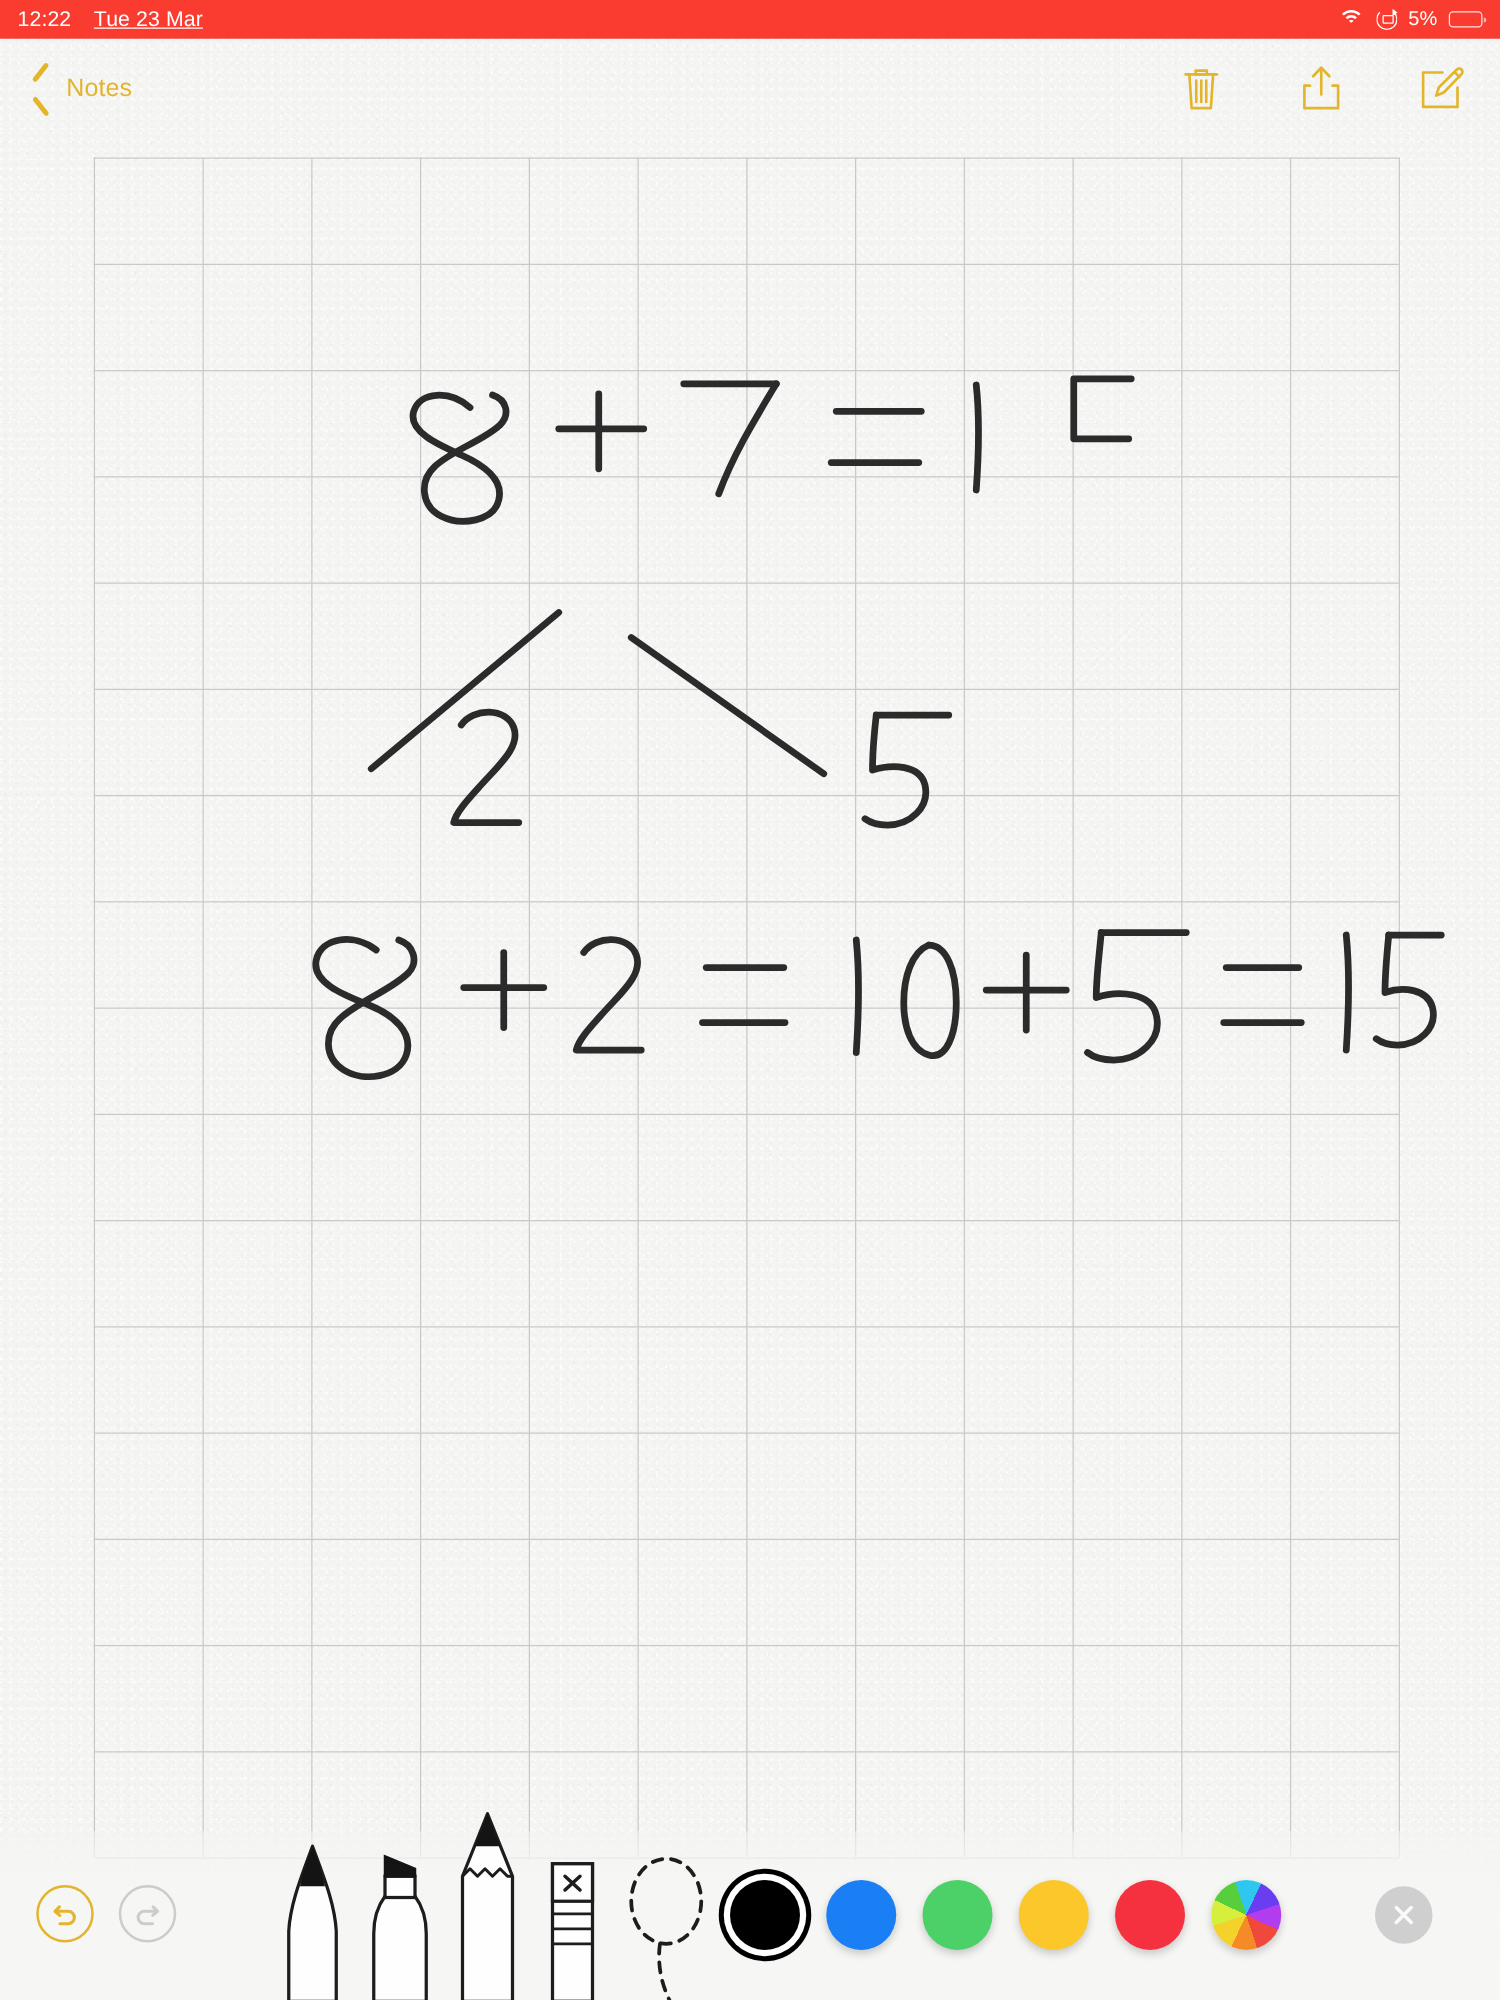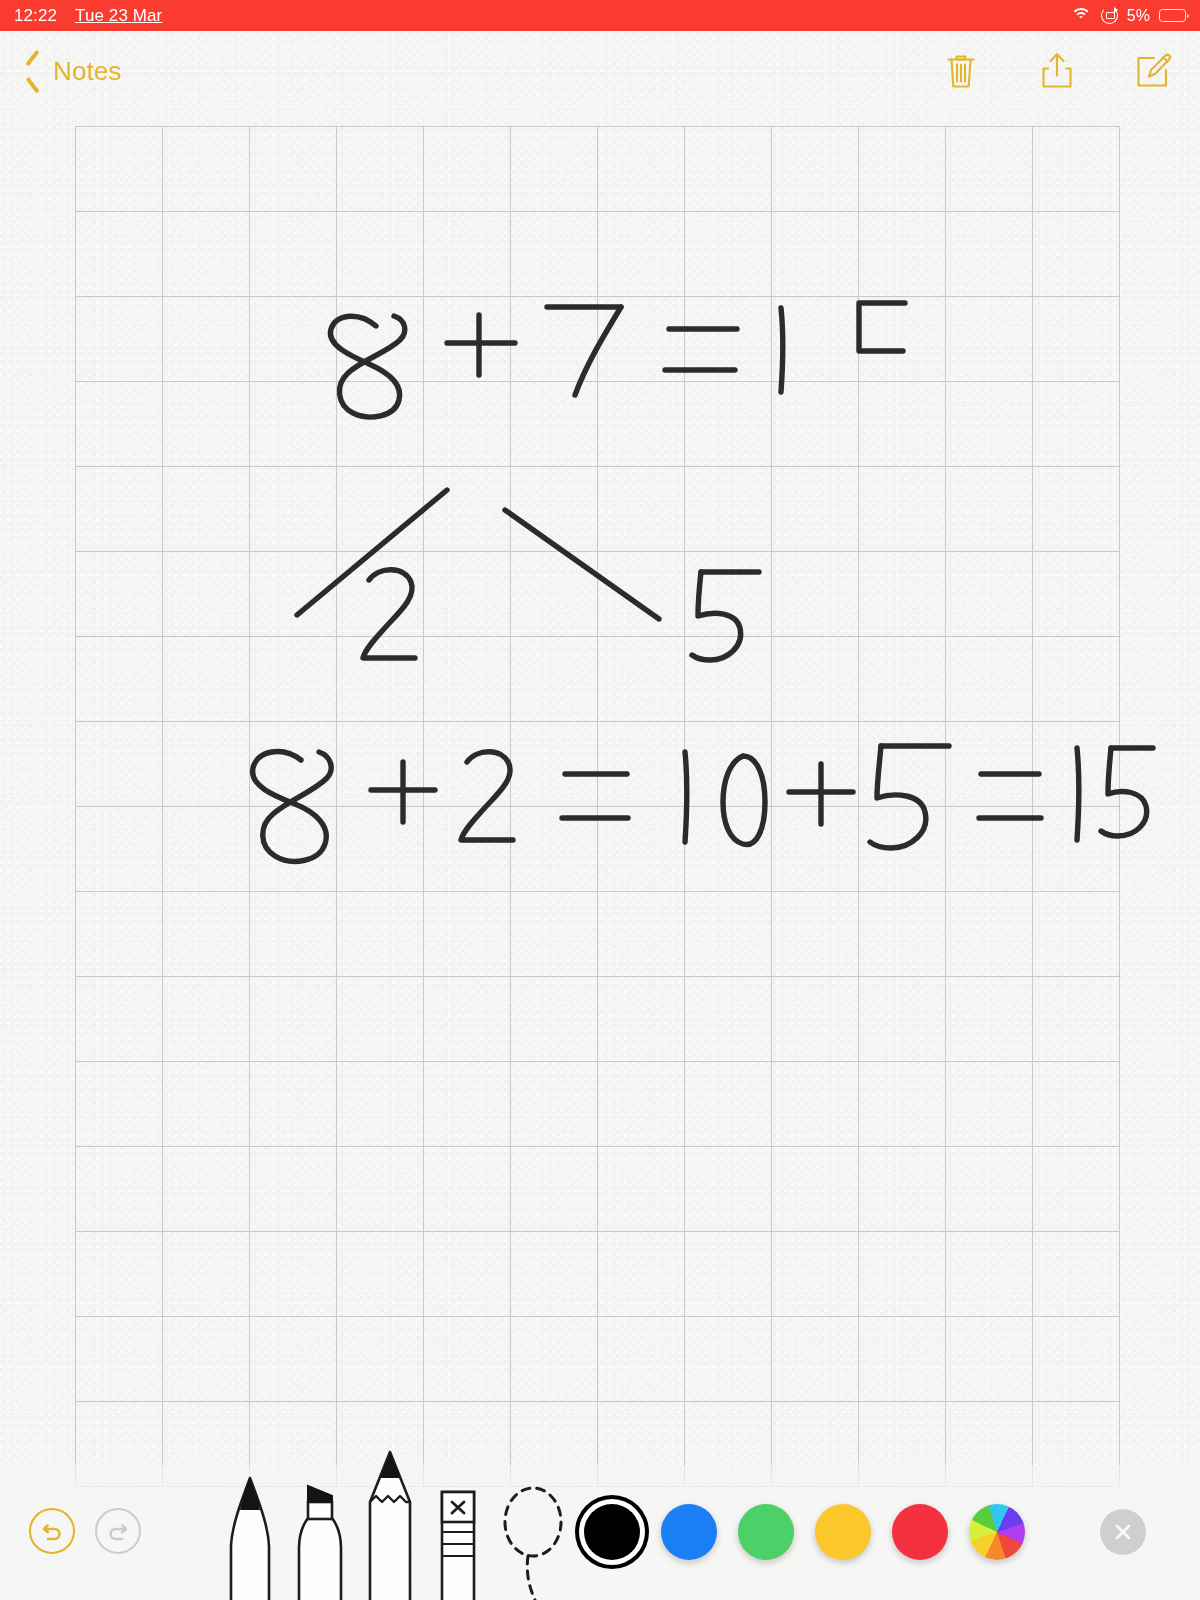--- a/index.html
+++ b/index.html
@@ -95,21 +95,21 @@
   }
   .chevron-left {
     width: 17px; height: 30px; position: relative;
   }
   .chevron-left::before, .chevron-left::after {
     content: ""; position: absolute; left: 3px; width: 18px; height: 4.2px;
     background: var(--gold); border-radius: 3px;
   }
   .chevron-left::before { top: 7px;  transform: rotate(-52deg); transform-origin: left center; }
   .chevron-left::after  { top: 20px; transform: rotate(52deg);  transform-origin: left center; }
-  #back-label { color: var(--gold); font-size: 26px; letter-spacing: .1px; }
+  #back-label { color: var(--gold); font-size: 20px; letter-spacing: .1px; }
 
   #nav-actions { margin-left: auto; display: flex; align-items: center; gap: 50px; }
   .nav-icon { width: 46px; height: 46px; cursor: pointer; }
 
   
   #grid-canvas {
     position: absolute;
     z-index: 5;
   }
   #grid-lines { position: absolute; inset: 0; }

